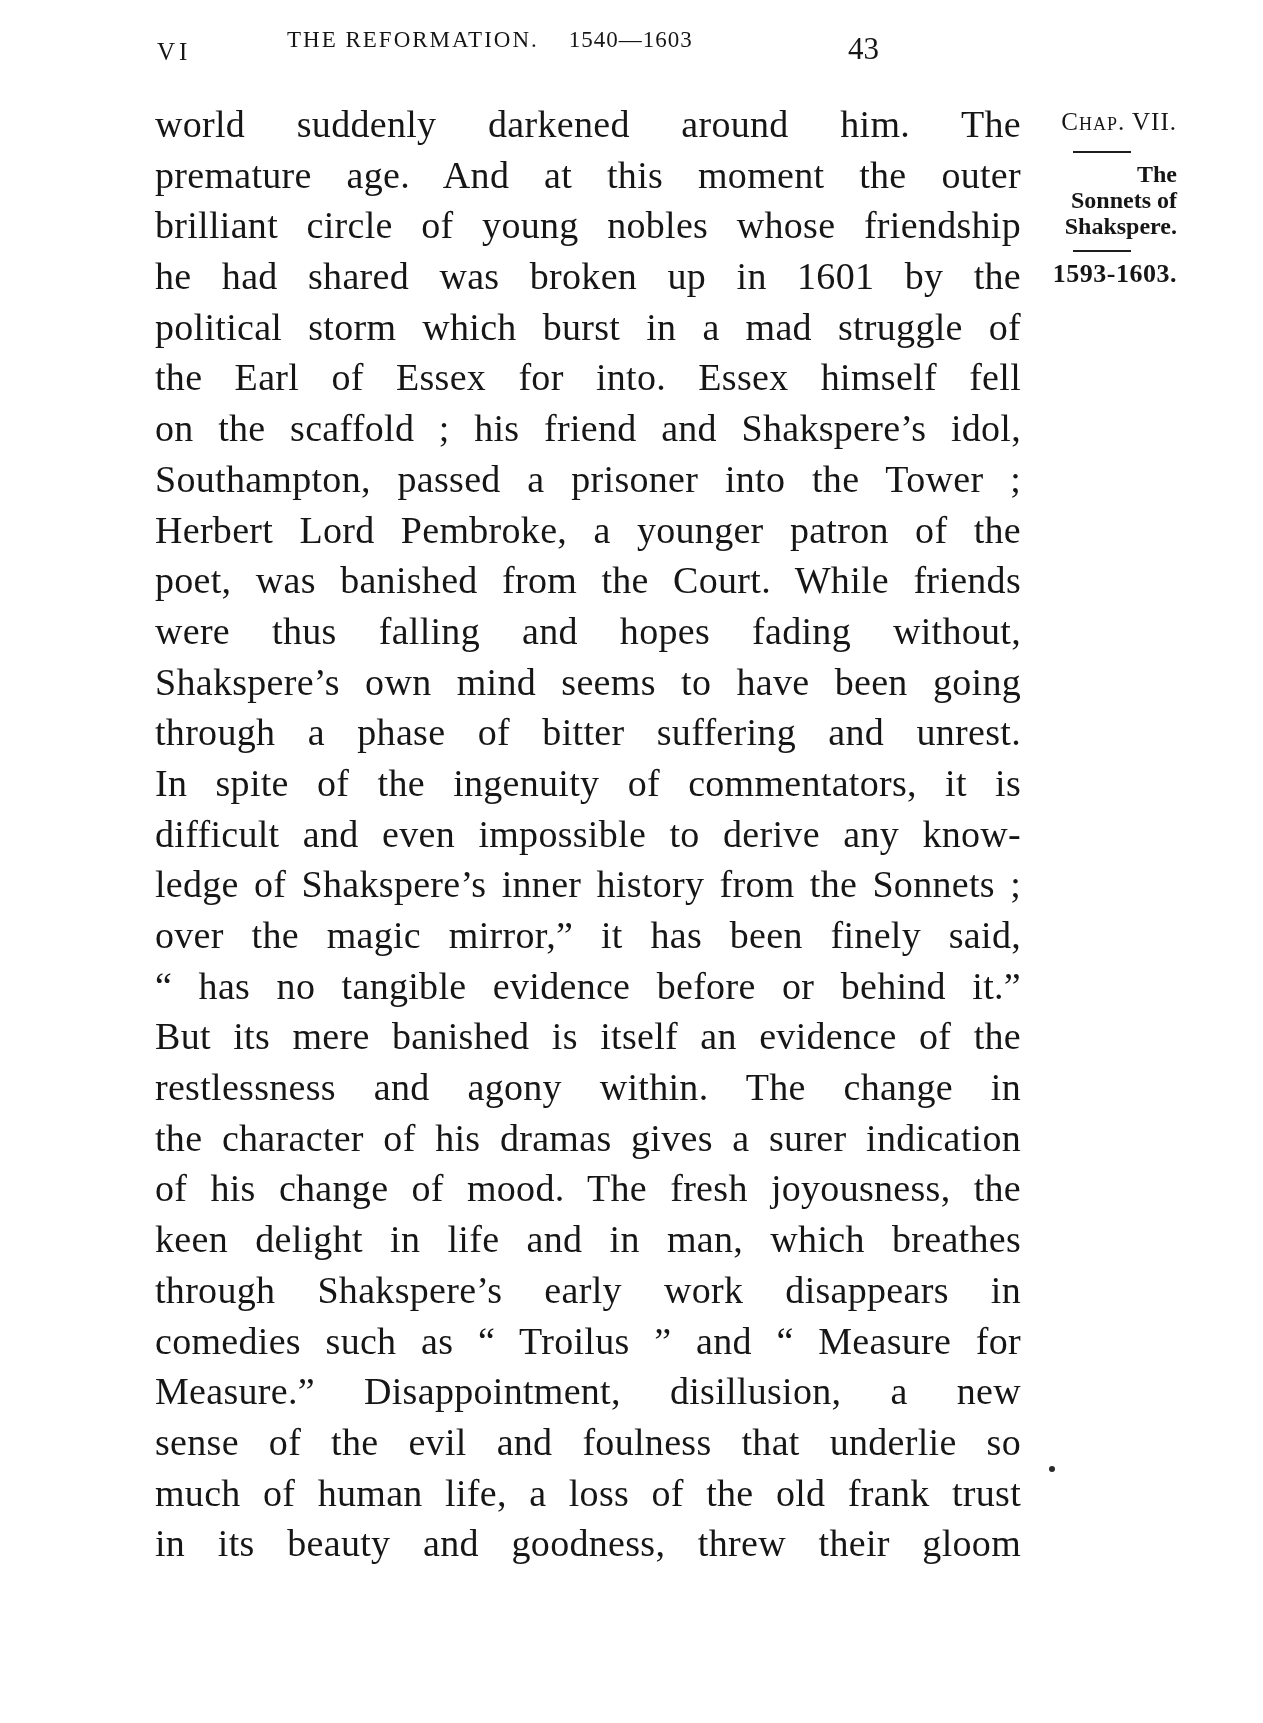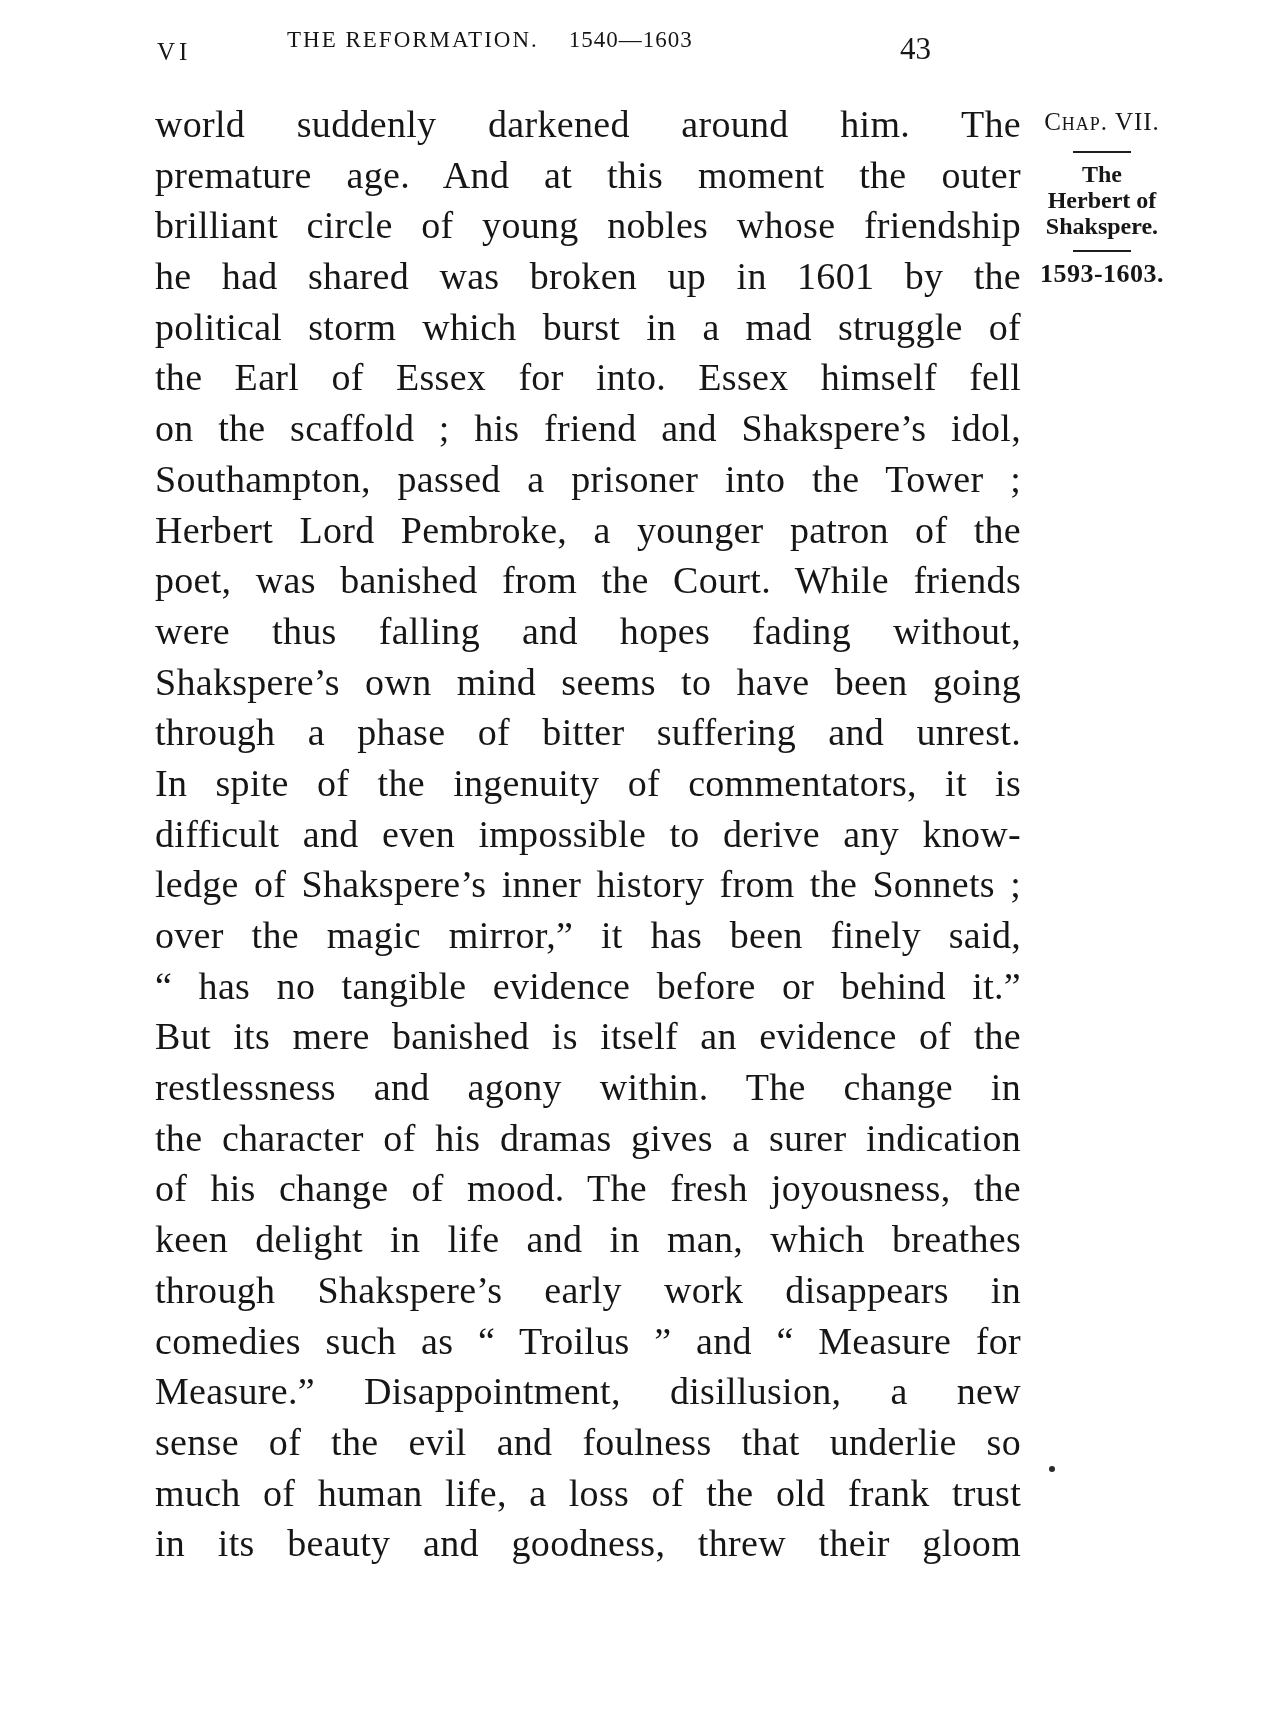--- a/index.html
+++ b/index.html
@@ -34,21 +34,21 @@
     letter-spacing: 2px;
     white-space: nowrap;
   }
   .running-title .dates {
     display: inline-block;
     margin-left: 30px;
     letter-spacing: 1px;
   }
   .page-number {
     position: absolute;
-    left: 900px;
+    left: 848px;
     top: 31px;
     font-size: 31px;
   }
 
   
   .body-text {
     position: absolute;
     left: 155px;
     top: 99px;
     width: 866px;
@@ -69,21 +69,21 @@
   @supports (text-align-last: justify) {
     .line { white-space: normal; }
   }
 
   
   .margin-notes {
     position: absolute;
     left: 1027px;
     top: 108px;
     width: 150px;
-    text-align: center;
+    text-align: right;
   }
   .margin-chapter {
     font-size: 25px;
     letter-spacing: 1px;
     font-variant: small-caps;
   }
   .margin-rule {
     width: 58px;
     height: 0;
     border-top: 2px solid #1d1d1d;
@@ -157,21 +157,21 @@
       <div class="line">sense of the evil and foulness that underlie so</div>
       <div class="line">much of human life, a loss of the old frank trust</div>
       <div class="line">in its beauty and goodness, threw their gloom</div>
     </main>
 
   <aside class="margin-notes">
     <div class="margin-chapter">Chap. VII.</div>
     <div class="margin-rule"></div>
     <div class="margin-section">
       <div>The</div>
-      <div>Herbert of</div>
+      <div>Sonnets of</div>
       <div>Shakspere.</div>
     </div>
     <div class="margin-rule lower"></div>
     <div class="margin-dates">1593-1603.</div>
   </aside>
 
   <span class="ink-speck"></span>
 
 </div>
 

